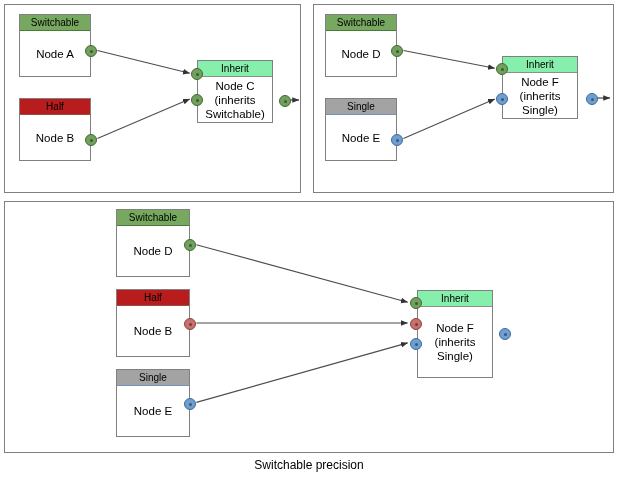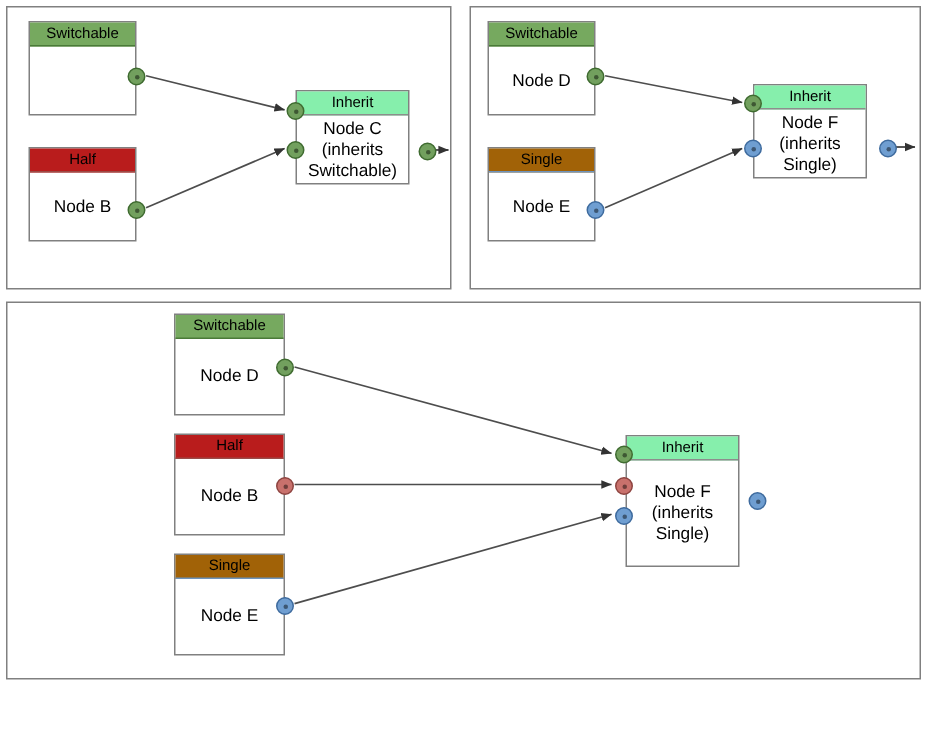--- a/index.html
+++ b/index.html
@@ -44,21 +44,21 @@
     text-align: center;
     font-size: 10px;
     border-bottom: 1px solid #808080;
     box-sizing: border-box;
     color: #000;
     white-space: nowrap;
     overflow: hidden;
   }
   .hdr-switchable { background: #76a95f; border-bottom-color: #4a7a38; }
   .hdr-half       { background: #b91c1c; border-bottom-color: #9b4b47; }
-  .hdr-single     { background: #a16207; border-bottom-color: #6d93bd; text-align: center; }
+  .hdr-single     { background: #a3a3a3; border-bottom-color: #6d93bd; text-align: center; }
   .hdr-inherit    { background: #86efac; border-bottom-color: #8d8d8d; }
 
   .node-body {
     display: flex;
     align-items: center;
     justify-content: center;
     text-align: center;
     font-size: 11.5px;
     line-height: 14px;
     height: calc(100% - 16px);
@@ -120,20 +120,21 @@
           <path d="M0,0.4 L6.4,3 L0,5.6 z" fill="#333333"></path>
         </marker>
       </defs>
       <line x1="93" y1="46" x2="186" y2="69" stroke="#4d4d4d" stroke-width="1.1" marker-end="url(#arrTL)"></line>
       <line x1="93" y1="135" x2="186" y2="95" stroke="#4d4d4d" stroke-width="1.1" marker-end="url(#arrTL)"></line>
       <line x1="285" y1="96" x2="296" y2="96" stroke="#333333" stroke-width="1.1" marker-end="url(#arrTL)"></line>
     </svg>
 
     <div class="node" style="left:14px; top:9px; width:72px; height:63px;">
       <div class="node-hdr hdr-switchable">Switchable</div>
+      <div class="node-body">Node A</div>
     </div>
     <div class="port port-green" style="left:80px; top:40px;"></div>
 
     <div class="node" style="left:14px; top:93px; width:72px; height:63px;">
       <div class="node-hdr hdr-half">Half</div>
       <div class="node-body">Node B</div>
     </div>
     <div class="port port-green" style="left:80px; top:129px;"></div>
 
     <div class="node" style="left:192px; top:55px; width:76px; height:63px;">
@@ -217,14 +218,15 @@
       <div class="node-body">Node F
 (inherits
 Single)</div>
     </div>
     <div class="port port-green" style="left:405px; top:95px;"></div>
     <div class="port port-red" style="left:405px; top:116px;"></div>
     <div class="port port-blue" style="left:405px; top:136px;"></div>
     <div class="port port-blue" style="left:494px; top:126px;"></div>
   </div>
 
+  <div class="caption">Switchable precision</div>
 
 </div>
 
 </body></html>

